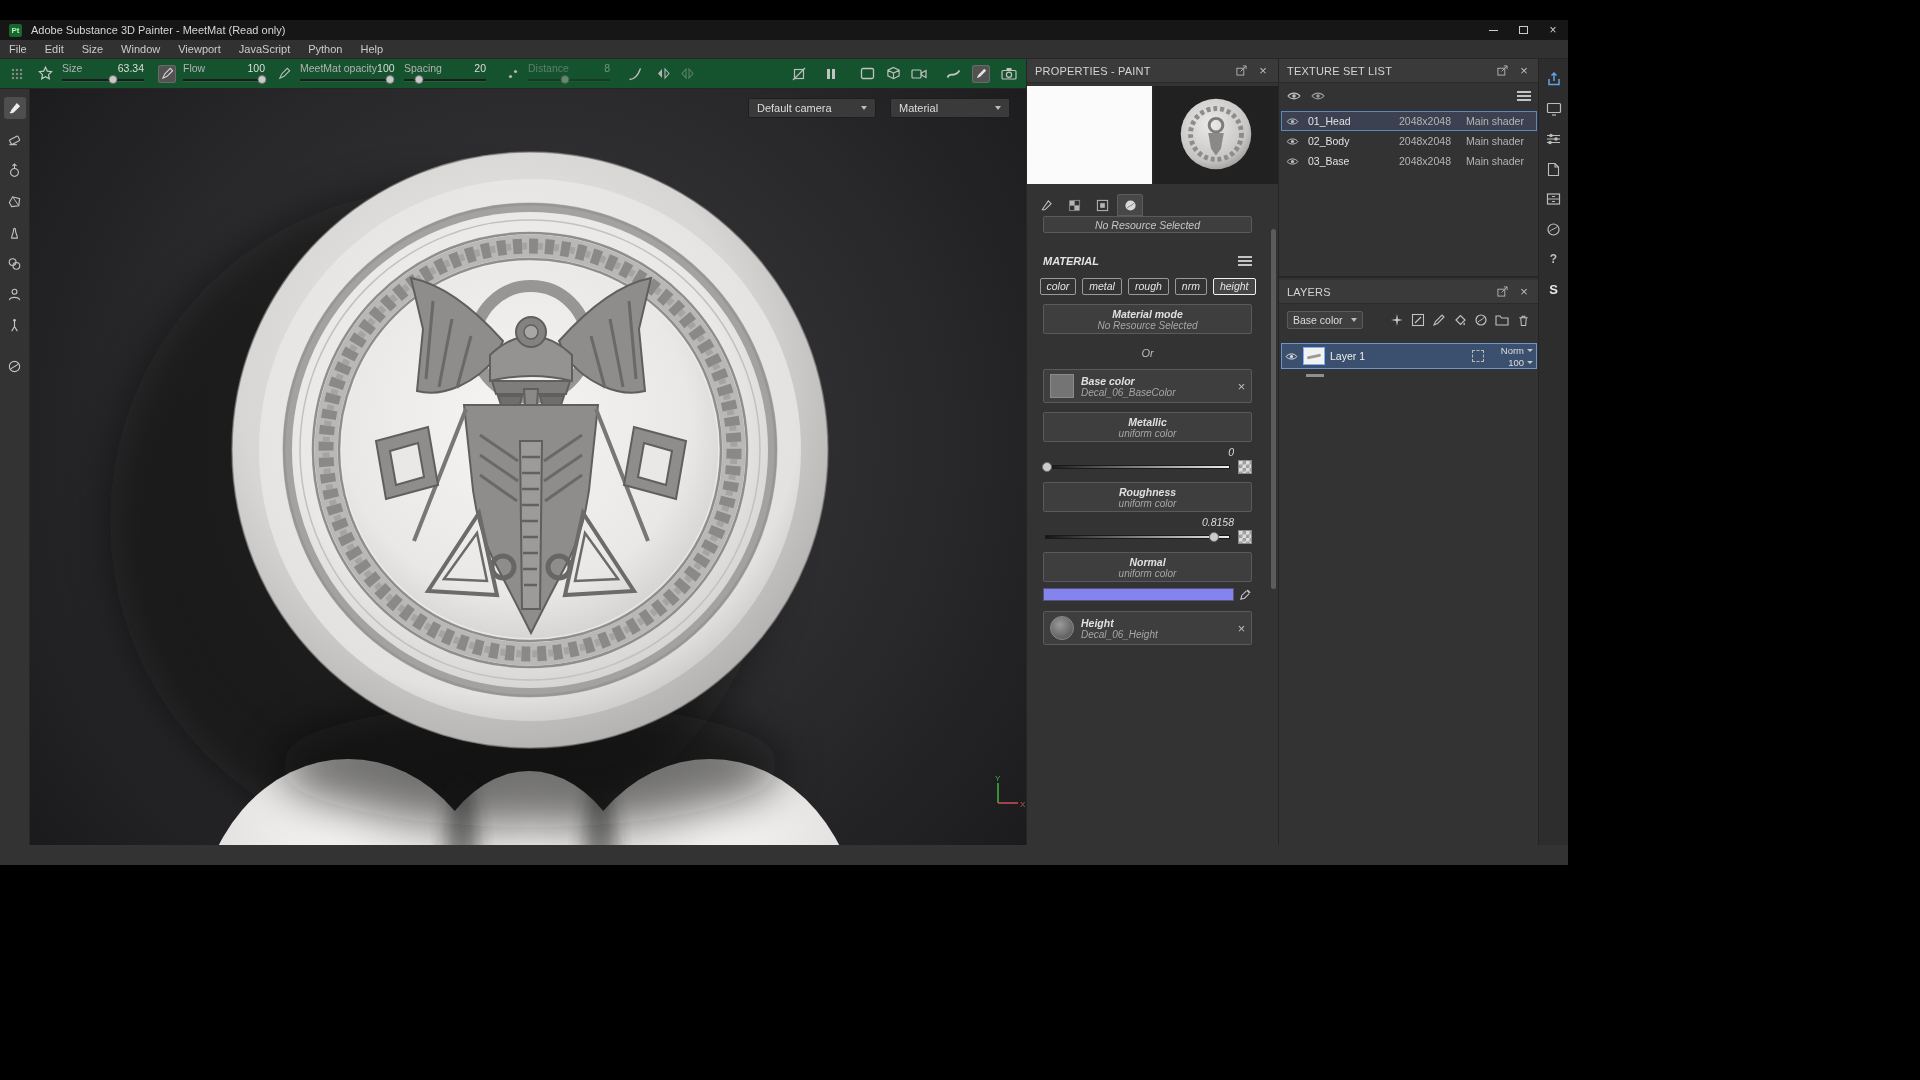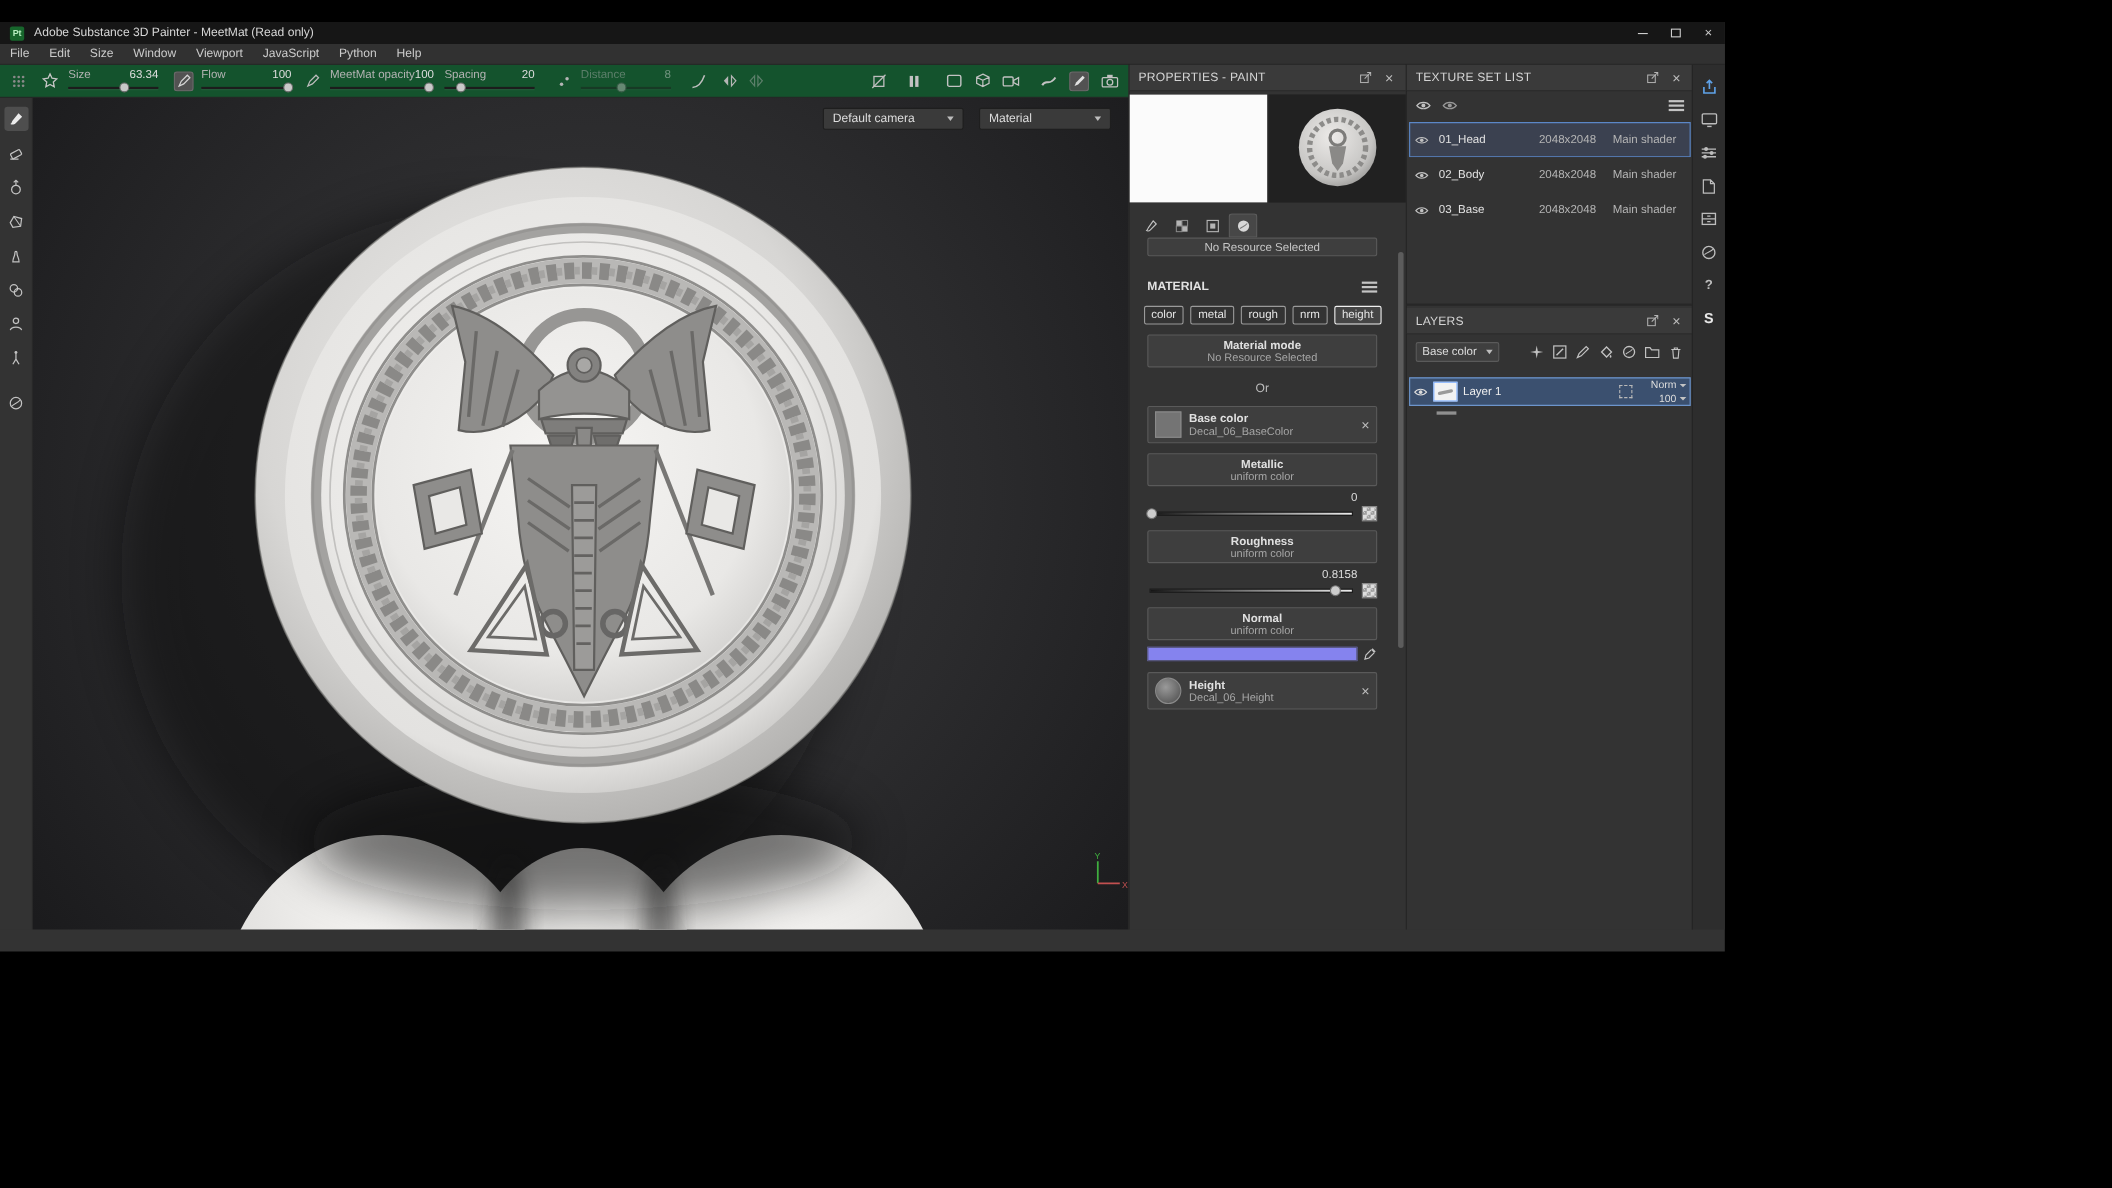--- a/index.html
+++ b/index.html
@@ -53,21 +53,21 @@
   .hamb { width:14px; height:10px; background:linear-gradient(#c4c4c4,#c4c4c4) 0 0/14px 2px no-repeat, linear-gradient(#c4c4c4,#c4c4c4) 0 4px/14px 2px no-repeat, linear-gradient(#c4c4c4,#c4c4c4) 0 8px/14px 2px no-repeat; }
 
   
   .props { position:absolute; left:1026px; top:39px; width:252px; height:786px; background:#333; border-left:1px solid #252525; }
   .thumbs { display:flex; height:98px; margin-top:3px; gap:2px; background:#262626; }
   .thumb-white { flex:1; background:#fbfbfb; }
   .thumb-sphere { flex:1; background:#212121; display:flex; align-items:center; justify-content:center; }
   .ptabs { display:flex; gap:2px; padding:10px 0 0 6px; height:32px; }
   .ptab { width:26px; height:22px; display:flex; align-items:center; justify-content:center; border-radius:3px 3px 0 0; }
   .ptab.active { background:#474747; box-shadow:inset 0 0 0 1px #5c5c5c; }
-  .pcontent { padding:0 26px 0 16px; }
+  .pcontent { padding:0 26px 0 16px;font-style:italic; }
   .resource-bar { height:17px; display:flex; align-items:center; justify-content:center; color:#c6c6c6; font-size:10.5px; }
   .mat-header { display:flex; align-items:center; margin-top:22px; color:#e2e2e2; font-size:11px; font-weight:bold; }
   .mat-header span:first-child { flex:1; }
   .channels { display:flex; justify-content:center; gap:6px; margin-top:11px; }
   .chan { border:1px solid #9a9a9a; border-radius:2px; padding:1px 6px 2px; font-size:10.5px; color:#e4e4e4; }
   .chan:last-child { border-color:#f0f0f0; background:#454545; }
   .mode-box { margin-top:9px; height:30px; display:flex; flex-direction:column; align-items:center; justify-content:center; }
   .bx-title { font-size:10.5px; font-weight:bold; color:#e0e0e0; }
   .bx-sub { font-size:10px; color:#a6a6a6; }
   .or { text-align:center; margin-top:13px; color:#bdbdbd; }
@@ -86,21 +86,21 @@
             background-size:7px 7px; background-position:0 0,3.5px 3.5px; }
   .ncolor-row { display:flex; align-items:center; margin-top:6px; gap:5px; }
   .ncolor { flex:1; height:13px; border:1px solid #55557a; }
   .pscroll { position:absolute; right:2px; top:170px; width:5px; height:360px; background:#5c5c5c; border-radius:3px; }
 
   
   .rightcol { position:absolute; left:1278px; top:39px; width:260px; height:786px; background:#333; border-left:1px solid #252525; }
   .tsl { position:absolute; top:0; left:0; width:260px; height:219px; border-bottom:2px solid #272727; }
   .tsl-toolrow { display:flex; align-items:center; height:22px; padding:0 8px; gap:10px; margin-top:2px; }
   .tsl-rows { margin-top:4px; }
-  .tsl-row { display:grid; grid-template-columns:22px 1fr 66px 74px; align-items:center; height:32px; padding:0 5px; margin:0 2px; font-size:10.5px; }
+  .tsl-row { display:grid; grid-template-columns:22px 1fr 66px 74px; align-items:center; height:20px; padding:0 5px; margin:0 2px; font-size:10.5px; }
   .tsl-row .nm { color:#e2e2e2; }
   .tsl-row .rs, .tsl-row .sh { color:#b5b5b5; text-align:center; }
   .tsl-row.selected { box-shadow:inset 0 0 0 1px #5b87c7; background:#3b4150; }
   .layers { position:absolute; top:221px; left:0; width:260px; height:565px; }
   .lay-controls { display:flex; align-items:center; padding:0 8px; height:28px; margin-top:2px; gap:5px; }
   .lay-select { width:76px; height:18px; background:#3f3f3f; border:1px solid #5a5a5a; border-radius:2px; display:flex; align-items:center; padding:0 5px; font-size:10.5px; color:#dddddd; }
   .lay-select .lbl { flex:1; }
   .lay-icons { display:flex; align-items:center; gap:5px; margin-left:auto; }
   .lic { width:16px; height:16px; display:flex; align-items:center; justify-content:center; }
   .layer-row { margin:9px 2px 0; height:26px; display:flex; align-items:center; gap:5px; padding:0 4px; background:#3b506f; box-shadow:inset 0 0 0 1px #6d95cc; }

